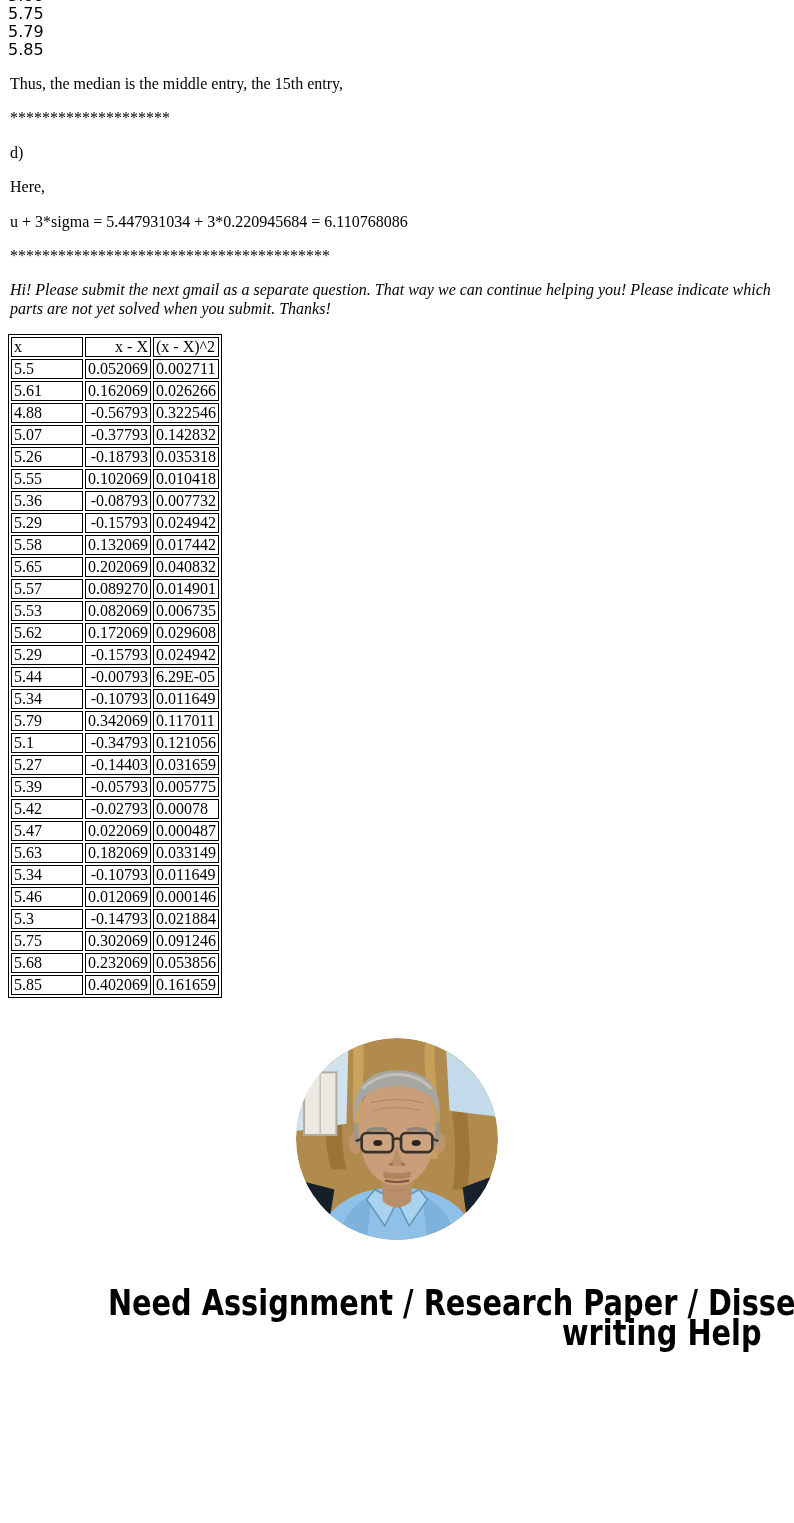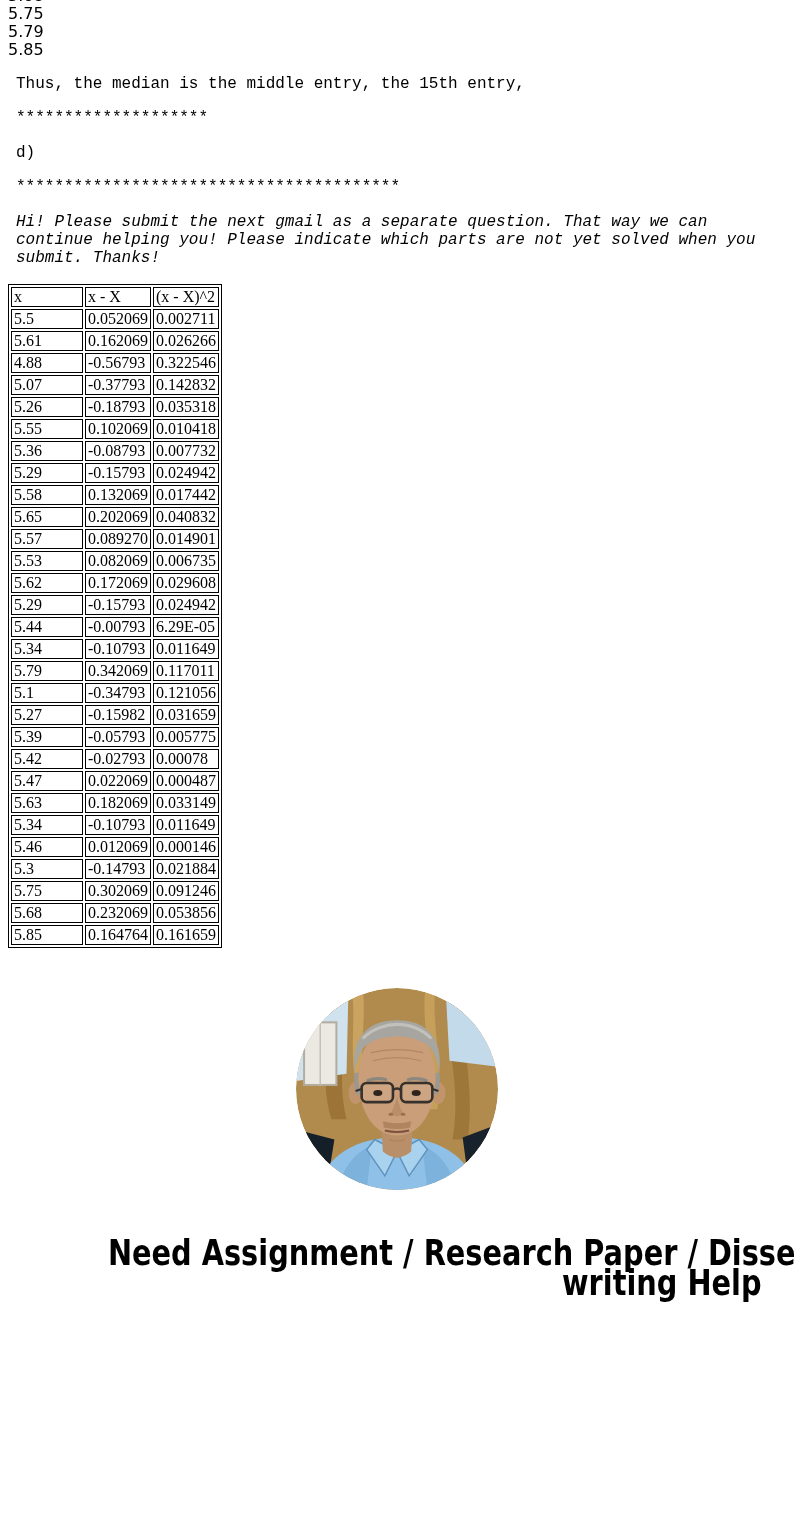--- a/index.html
+++ b/index.html
@@ -12,43 +12,42 @@
     overflow: hidden;
   }
   
   .top-list {
     font-family: "DejaVu Sans", sans-serif;
     line-height: 18px;
     margin-top: -13px;        
   }
   
   .paragraphs p {
-    margin: 16px 8px;
+    margin: 16px 2px;
     line-height: 18.4px;
-    font-family: Liberation Mono, monospace;
   }
   .paragraphs p.italic { font-style: italic; }
   .paragraphs p.extra_space { margin-bottom: 34px; }
   
   table.stats {
     border-collapse: separate;
     border-spacing: 2px;
     border: 1px solid #000;
     margin-top: 16px;
   }
   table.stats th, table.stats td {
     border: 1px solid #000;
     padding: 0 2px;
     line-height: 18px;
     font-weight: normal;
     text-align: left;
     white-space: nowrap;
   }
   table.stats th:nth-child(1), table.stats td:nth-child(1) { min-width: 66px; }
-  table.stats th:nth-child(2), table.stats td:nth-child(2) { min-width: 56px; }
+  table.stats th:nth-child(2), table.stats td:nth-child(2) { min-width: 56px; text-align: right; }
   table.stats th:nth-child(3), table.stats td:nth-child(3) { min-width: 60px; }
   
   .avatar-wrap { text-align: center; margin-top: 40px; }
   .avatar {
     display: inline-block;
     width: 202px; height: 202px;
     border-radius: 50%;
     overflow: hidden;
     line-height: 0;
   }
@@ -84,22 +83,24 @@
 
 <div class="paragraphs">
 
     <p>Thus, the median is the middle entry, the 15th entry,</p>
 
 
     <p>********************</p>
 
     <p>d)</p>
 
-
-
+    <p>Here,</p>
+
+
+    <p>u + 3*sigma = 5.447931034 + 3*0.220945684 = 6.110768086</p>
 
 
     <p>****************************************</p>
 
     <p class="italic">Hi! Please submit the next gmail as a separate question. That way we can continue helping you! Please indicate which parts are not yet solved when you submit. Thanks!</p>
   </div>
 
 <table class="stats">
   <thead>
     <tr>
@@ -214,21 +215,21 @@
       </tr>
 
       <tr>
         <td>5.1</td>
         <td>-0.34793</td>
         <td>0.121056</td>
       </tr>
 
       <tr>
         <td>5.27</td>
-        <td>-0.15982</td>
+        <td>-0.14403</td>
         <td>0.031659</td>
       </tr>
 
       <tr>
         <td>5.39</td>
         <td>-0.05793</td>
         <td>0.005775</td>
       </tr>
 
       <tr>
@@ -274,21 +275,21 @@
       </tr>
 
       <tr>
         <td>5.68</td>
         <td>0.232069</td>
         <td>0.053856</td>
       </tr>
 
       <tr>
         <td>5.85</td>
-        <td>0.164764</td>
+        <td>0.402069</td>
         <td>0.161659</td>
       </tr>
     </tbody>
 </table>
 
 <div class="avatar-wrap">
   <span class="avatar">
     <svg width="202" height="202" viewBox="0 0 200 200">
       <defs>
         <clipPath id="cir">

